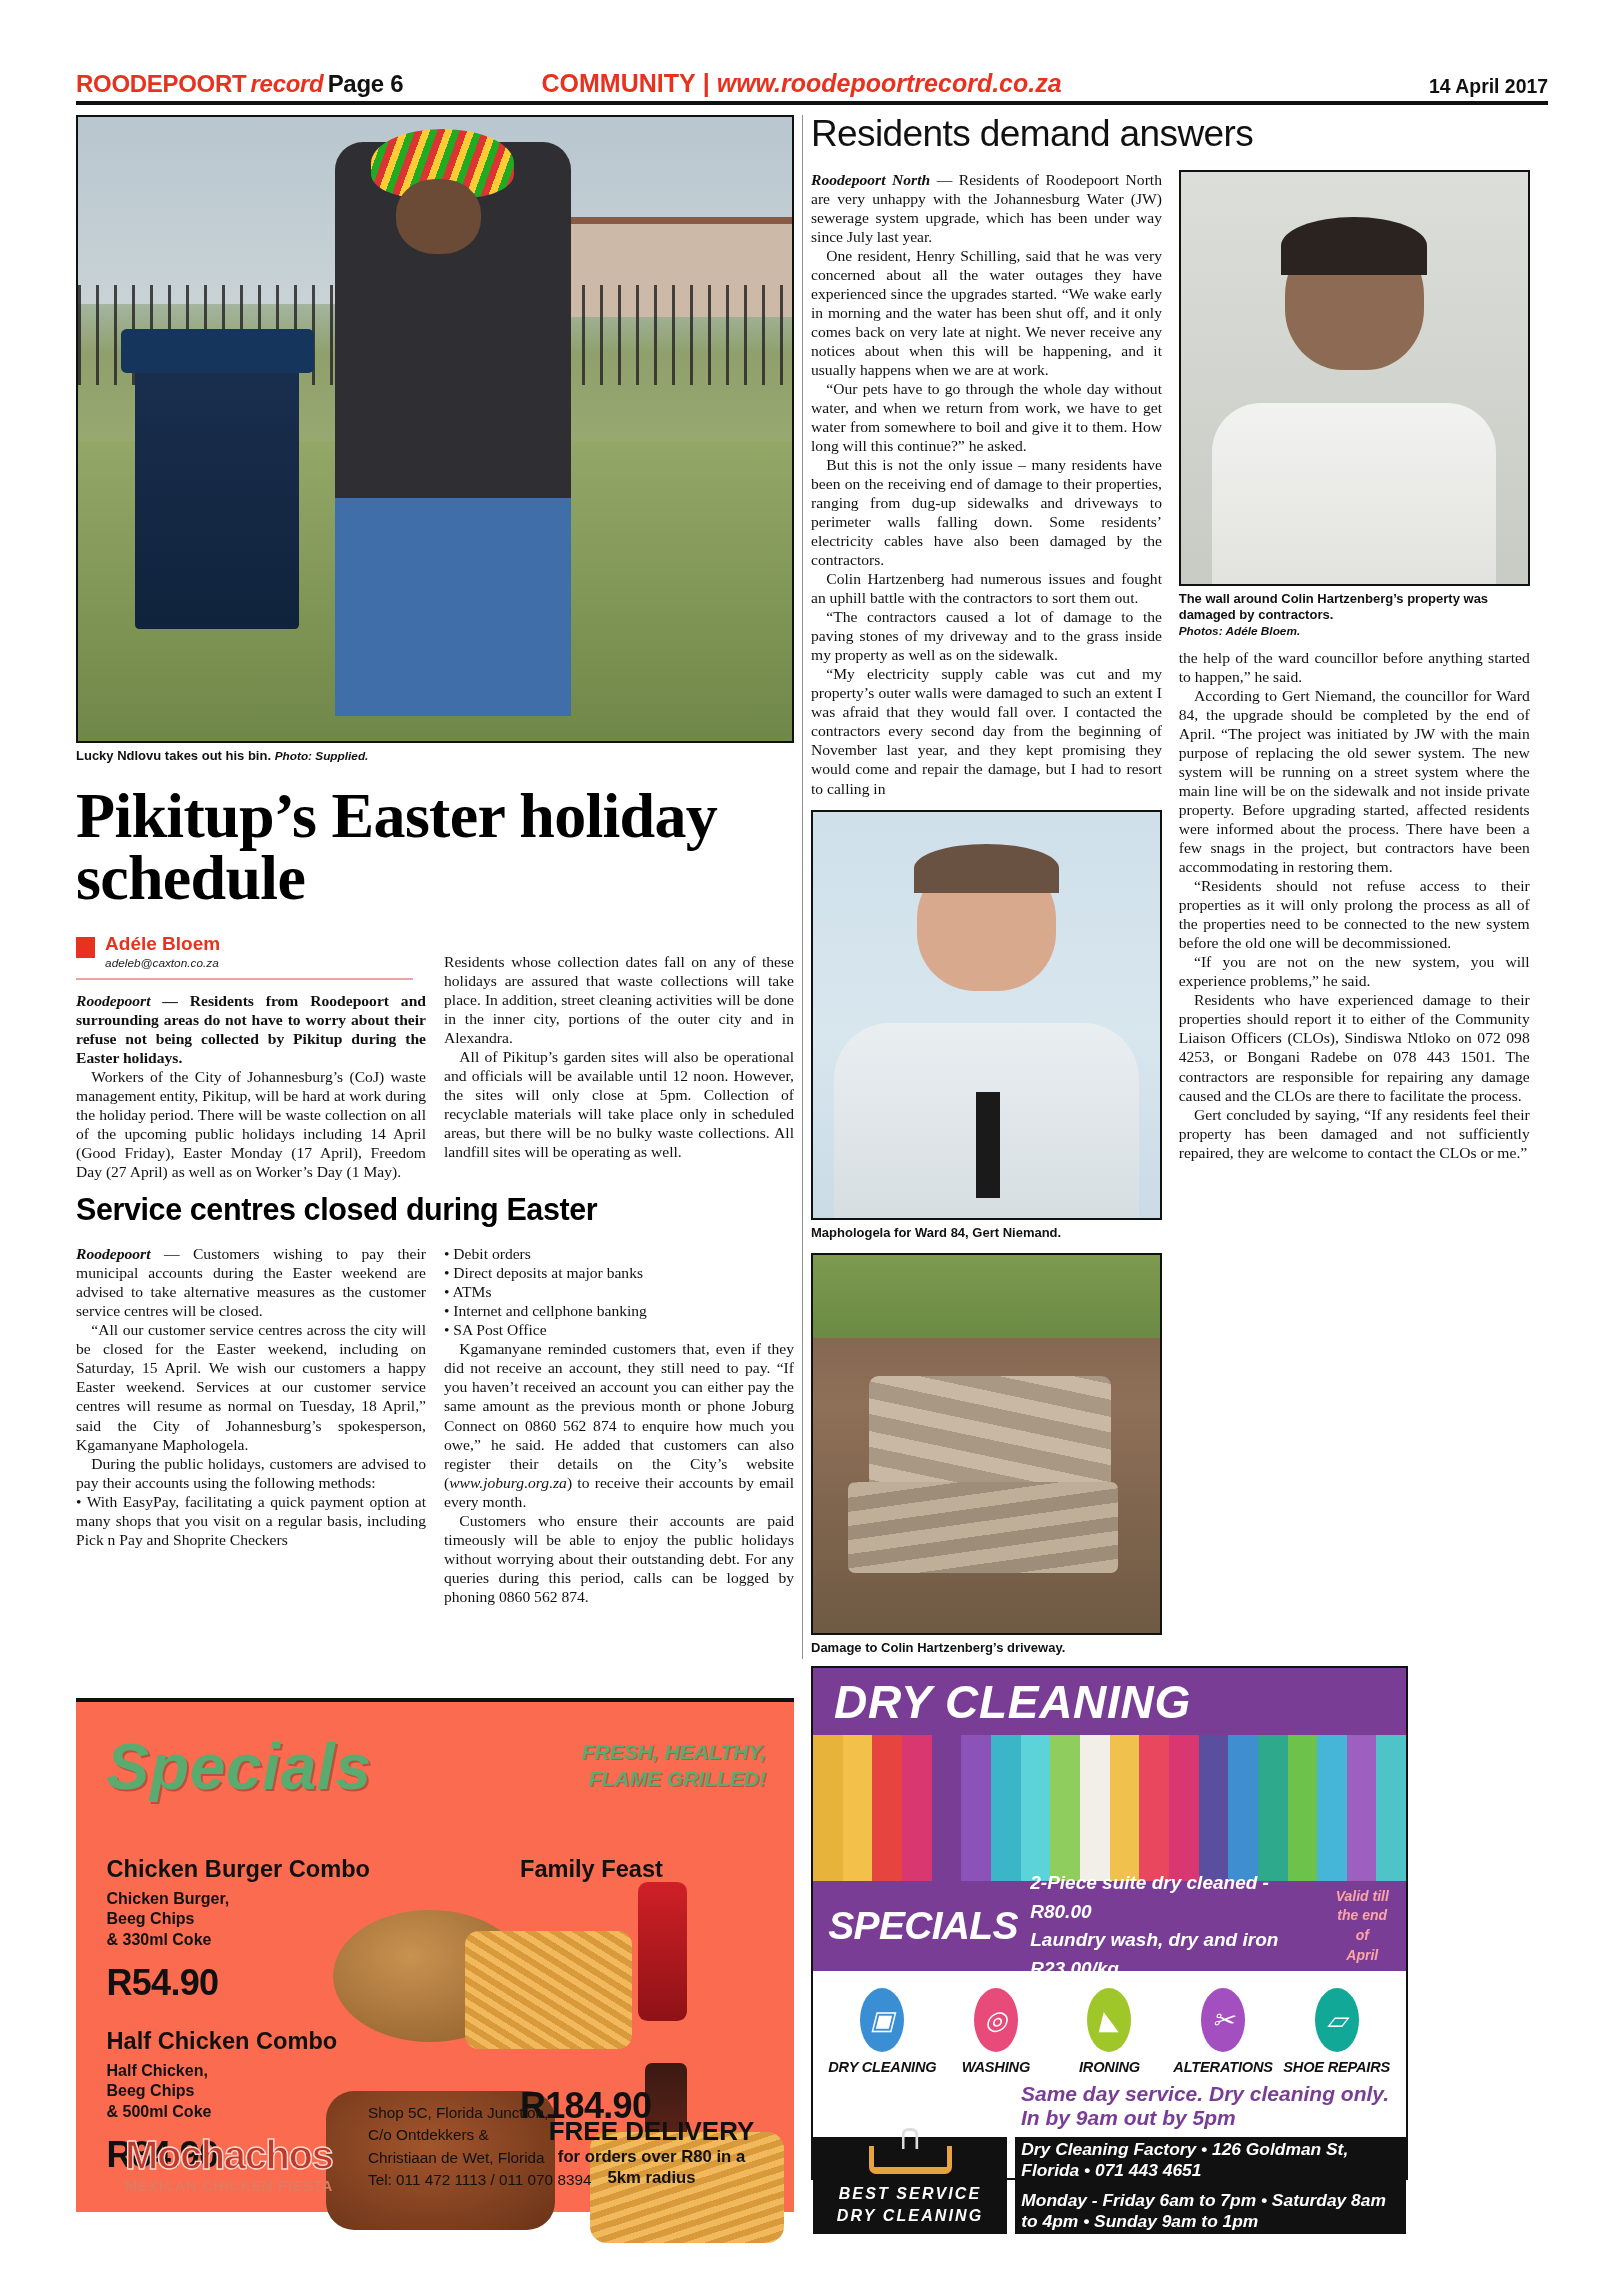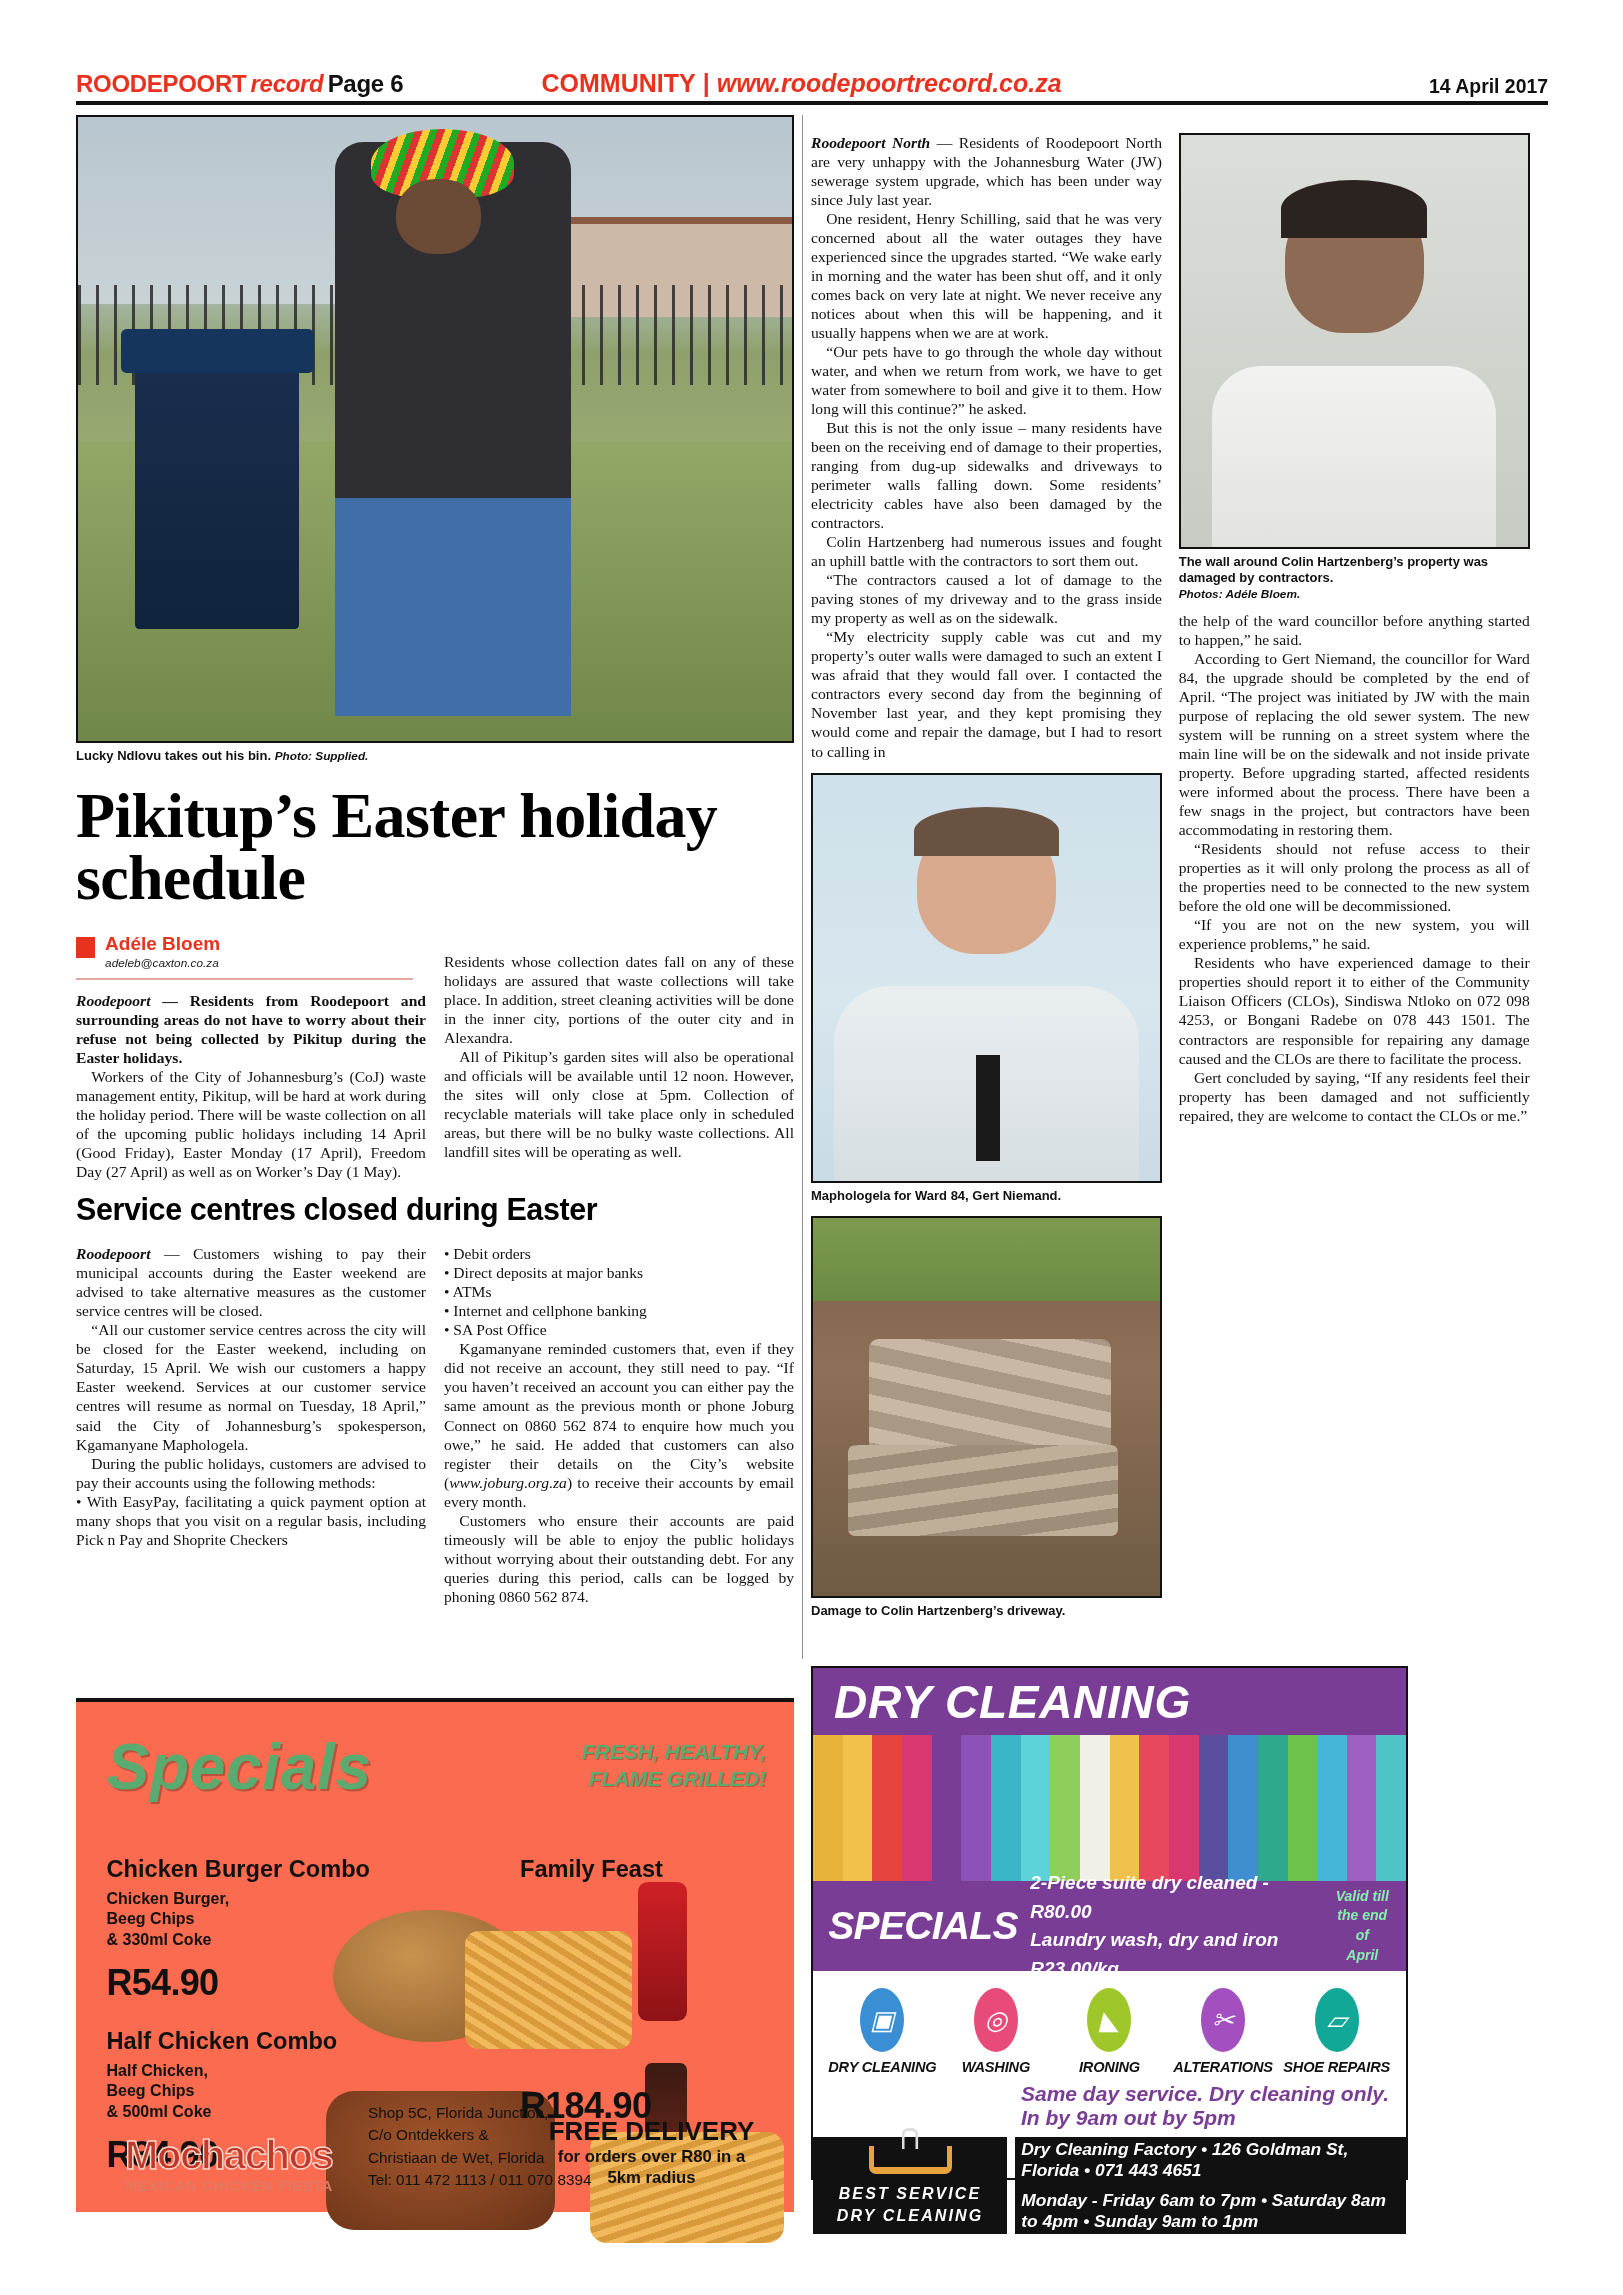--- a/index.html
+++ b/index.html
@@ -160,21 +160,21 @@
 
   .ad-dry { position: absolute; left: 811px; top: 1666px; width: 597px; height: 514px;
      background: #fff; border: 2.1px solid #111; font-style: italic; }
   .dry-title { height: 67px; background: #7a3d96; display:flex; align-items:center; padding-left: 21px;
      font-family:"Liberation Sans", sans-serif; font-weight:700; font-size: 46px; color:#fff; letter-spacing: 0.7px;}
   .dry-clothes { height: 146px; display:flex; }
   .dry-clothes i { flex:1; }
   .dry-specials { height: 90px; background: #7a3d96; display:flex; align-items:center; padding: 0 15.3px; gap: 12.5px;}
   .dry-specials .word { font-family:"Liberation Sans", sans-serif; font-weight:700; font-size: 39px; color:#fff; letter-spacing:-0.7px;}
   .dry-specials .lines { font-family:"Liberation Sans", sans-serif; font-weight:700; font-size: 19px; color:#fff; line-height:1.5;}
-  .dry-specials .valid { font-family:"Liberation Sans", sans-serif; font-weight:700; font-size: 14px; color:#86efac; text-align:center; line-height:1.4; margin-left:auto;}
+  .dry-specials .valid { font-family:"Liberation Sans", sans-serif; font-weight:700; font-size: 14px; color:#fca5a5; text-align:center; line-height:1.4; margin-left:auto;}
   .dry-icons { display:flex; justify-content: space-around; align-items: flex-end; height: 104px; padding: 9.7px 12.5px 0;}
   .dry-icons .ic { text-align:center; width: 132px;}
   .dry-icons .blob { width: 44px; height: 64px; border-radius: 50%; margin: 0 auto 7px;
      display:flex; align-items:center; justify-content:center; font-size: 26px; color: #fff;}
   .dry-icons .lab { font-family:"Liberation Sans", sans-serif; font-weight:700; font-size: 14.6px; color:#111; letter-spacing:-0.2px;}
   .dry-same { font-family:"Liberation Sans", sans-serif; font-weight:700; font-size: 21px; color:#7a3d96;
      padding: 7px 0 7px 208px; }
   .dry-bottom { display:flex; height: 97px; }
   .dry-logo { width: 194px; background: #111; color:#fff; display:flex; flex-direction:column;
      align-items:center; justify-content:center; gap:4px; }
@@ -272,20 +272,21 @@
           <p class="noind">• Internet and cellphone banking</p>
           <p class="noind">• SA Post Office</p>
           <p><span>Kgamanyane reminded customers that, even if they did not receive an account, they still need to pay. “If you haven’t received an account you can either pay the same amount as the previous month or phone Joburg Connect on 0860 562 874 to enquire how much you owe,” he said. He added that customers can also register their details on the City’s website (</span><em>www.joburg.org.za</em><span>) to receive their accounts by email every month.</span></p>
           <p>Customers who ensure their accounts are paid timeously will be able to enjoy the public holidays without worrying about their outstanding debt. For any queries during this period, calls can be logged by phoning 0860 562 874.</p>
         </div>
       </div>
     </div>
   </div>
 
   <div class="col-right">
+    <div class="rh-headline">Residents demand answers</div>
 
     <div class="r-grid">
 
       <div class="r-col">
         <div class="bodytext">
           <p class="noind"><span class="place">Roodepoort North</span><span> — </span><span>Residents of Roodepoort North are very unhappy with the Johannesburg Water (JW) sewerage system upgrade, which has been under way since July last year.</span></p>
           <p>One resident, Henry Schilling, said that he was very concerned about all the water outages they have experienced since the upgrades started. “We wake early in morning and the water has been shut off, and it only comes back on very late at night. We never receive any notices about when this will be happening, and it usually happens when we are at work.</p>
           <p>“Our pets have to go through the whole day without water, and when we return from work, we have to get water from somewhere to boil and give it to them. How long will this continue?” he asked.</p>
           <p>But this is not the only issue – many residents have been on the receiving end of damage to their properties, ranging from dug-up sidewalks and driveways to perimeter walls falling down. Some residents’ electricity cables have also been damaged by the contractors.</p>
           <p>Colin Hartzenberg had numerous issues and fought an uphill battle with the contractors to sort them out.</p>

